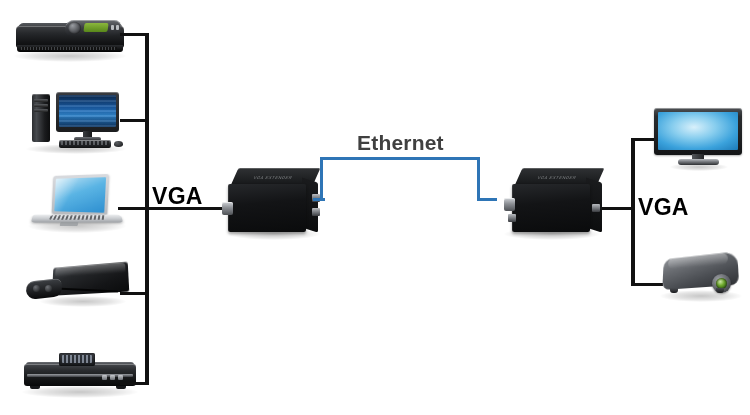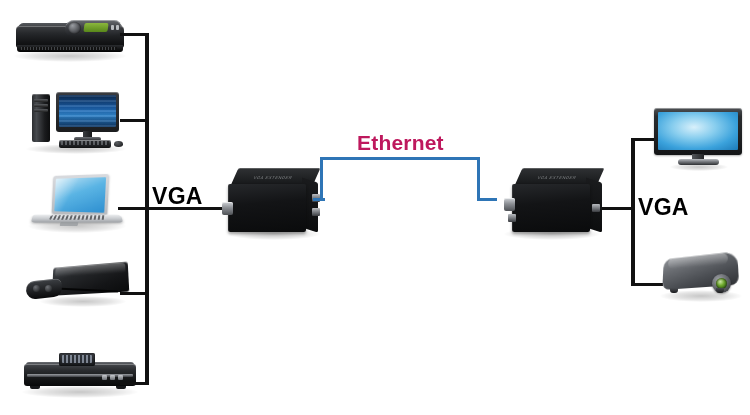--- a/index.html
+++ b/index.html
@@ -36,21 +36,21 @@
     font-size: 23px;
     color: #000000;
     letter-spacing: 0.3px;
     white-space: nowrap;
   }
   .label-ethernet {
     position: absolute;
     font-family: "Liberation Sans", sans-serif;
     font-weight: bold;
     font-size: 21px;
-    color: #be185d;
+    color: #404040;
     white-space: nowrap;
     letter-spacing: 0.2px;
   }
 
   
   .device {
     position: absolute;
   }
   .shadow-soft {
     position: absolute;

